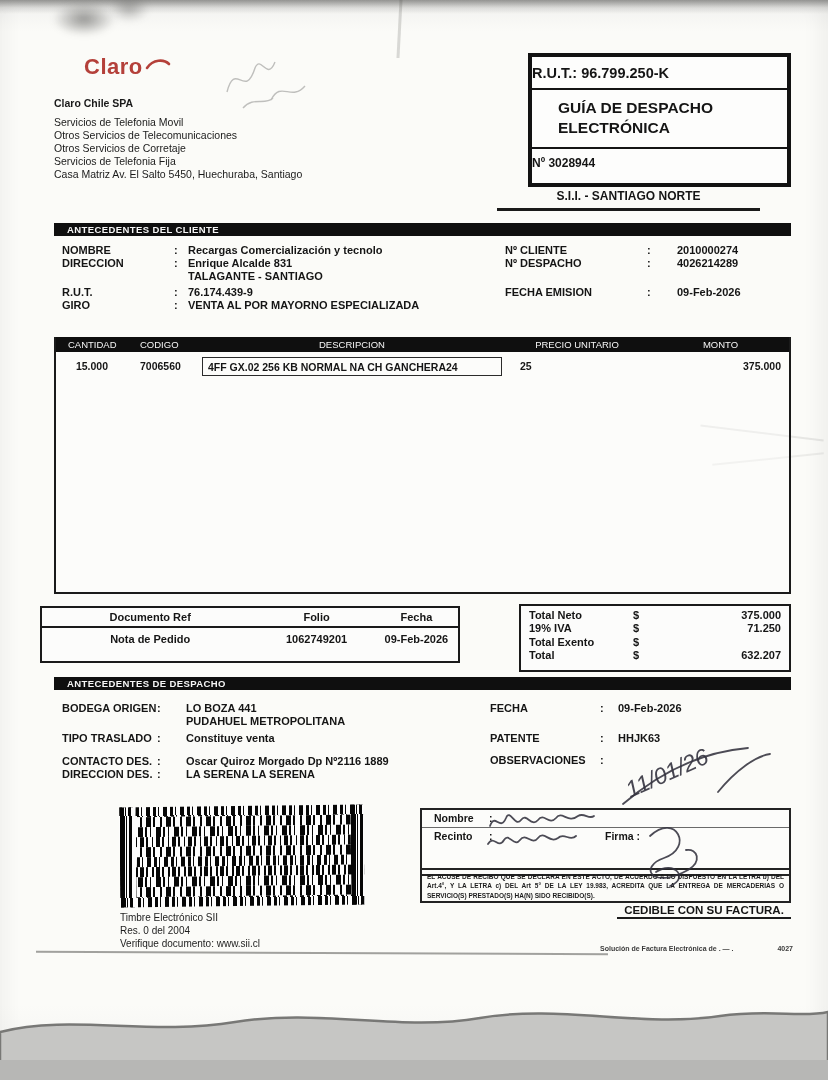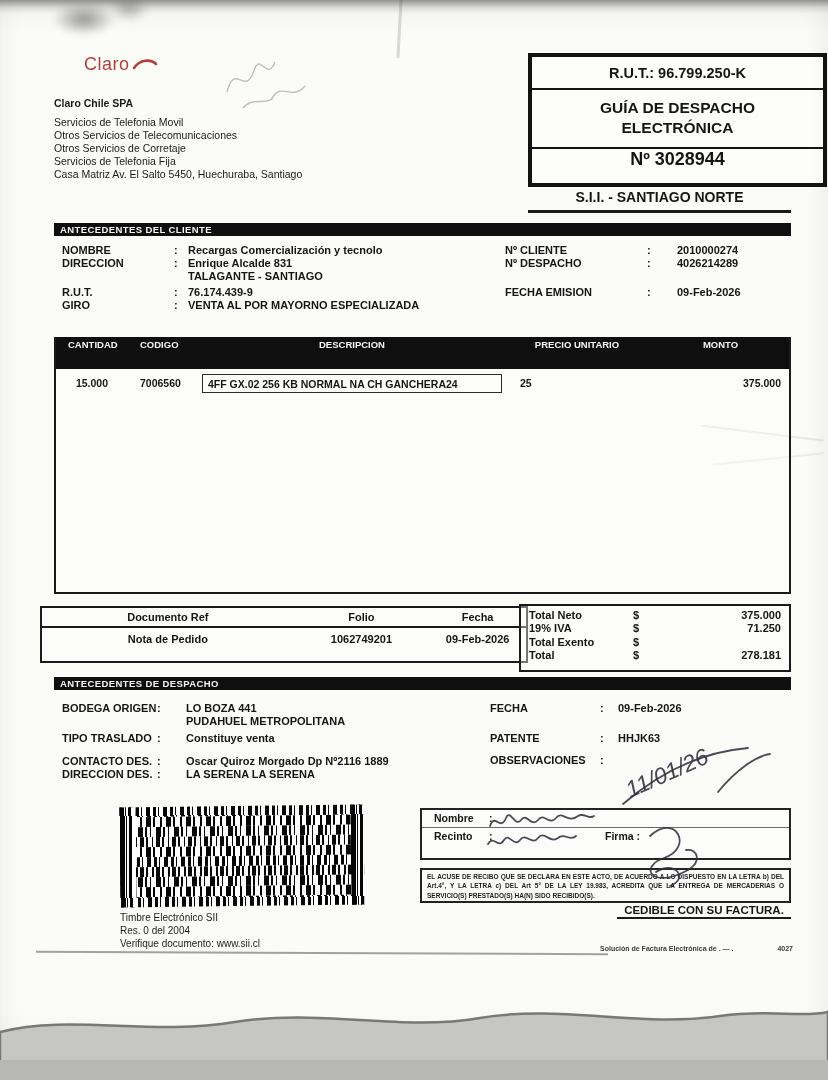--- a/index.html
+++ b/index.html
@@ -16,78 +16,78 @@
   .s2{left:108px;top:-4px;width:42px;height:26px;background:radial-gradient(ellipse at center,rgba(60,60,58,.35),rgba(60,60,58,0) 70%)}
   .crease{position:absolute;background:rgba(60,60,58,.18)}
   .c1{left:398px;top:0;width:3px;height:58px;transform:rotate(3deg)}
   .c2{left:700px;top:432px;width:124px;height:2px;transform:rotate(7deg);background:rgba(60,60,58,.10)}
   .c3{left:712px;top:458px;width:112px;height:2px;transform:rotate(-6deg);background:rgba(60,60,58,.08)}
   .pen-marks{position:absolute;left:215px;top:48px;width:110px;height:64px}
   .paper-edge-line{position:absolute;left:36px;top:952px;width:572px;height:2px;background:rgba(50,50,48,.45);transform:rotate(.25deg)}
   .bottom-svg{position:absolute;left:0;top:998px;width:828px;height:82px}
   
   .logo{position:absolute;left:84px;top:54px;display:flex;align-items:flex-start;gap:2px}
-  .logo-text{font-size:18px;font-weight:normal;color:#b4403a;letter-spacing:.5px}
+  .logo-text{font-size:22px;font-weight:bold;color:#b4403a;letter-spacing:.5px}
   .swoosh{margin-top:3px}
   .issuer{position:absolute;left:54px;top:97px;font-size:10.5px;line-height:13.1px;color:#1a1a1a}
   .issuer-name{font-weight:bold;margin-bottom:6px}
   
-  .rut-box{position:absolute;left:528px;top:53px;width:299px;height:134px;border:4px solid #121212;text-align:center;background:rgba(255,255,255,.55)}
+  .rut-box{position:absolute;left:528px;top:53px;width:263px;height:134px;border:4px solid #121212;background:rgba(255,255,255,.55)}
   .rut-box-rut{font-size:14.5px;font-weight:bold;padding:8px 0 7px}
   .rut-box-hr{height:0;border-top:2px solid #141414}
   .rut-box-title{font-size:15.5px;font-weight:bold;line-height:1.3;padding:8px 26px 9px}
-  .rut-box-number{font-size:18px;font-weight:bold;}
-  .sii{position:absolute;left:528px;top:189px;width:263px;text-align:center;font-size:14px;font-weight:bold;padding-bottom:5px;border-bottom:3px solid #1a1a1a}
-  
-  .bar{position:absolute;left:54px;width:737px;height:13px;background:#0f0f0f;color:#f6f6f6;font-size:9.5px;font-weight:bold;line-height:13px;padding-left:6px;letter-spacing:.4px}
+  .rut-box-number{font-size:12px;font-weight:bold;padding-top:7px}
+  .sii{position:absolute;left:497px;top:189px;width:263px;text-align:center;font-size:12px;font-weight:bold;padding-bottom:5px;border-bottom:3px solid #1a1a1a}
+  
+  .bar{position:absolute;left:54px;width:737px;height:13px;background:#0f0f0f;color:#f6f6f6;font-size:9.5px;font-weight:bold;line-height:13px;padding-left:13px;letter-spacing:.4px}
   .bar-client{top:223px}
   .bar-dispatch{top:677px}
   
   .field{position:absolute;display:grid;white-space:nowrap;font-size:11px;font-weight:bold}
   .cfield{grid-template-columns:112px 14px auto}
   .cfield-r{grid-template-columns:142px 16px auto}
   .cfield-r .val{padding-left:14px}
   .dfield{grid-template-columns:95px 14px auto}
   .dfield .val{padding-left:15px}
   .dfield-r{grid-template-columns:110px 14px auto}
   .dfield-r .val{padding-left:4px}
   .plain{position:absolute;font-size:11px;font-weight:bold;white-space:nowrap}
   
   .items-table{position:absolute;left:54px;top:337px;width:737px;height:257px;border:2px solid #1a1a1a;border-top:none;background:rgba(255,255,255,.35)}
   .items-head,.items-row{display:grid;grid-template-columns:84px 62px 300px 150px 137px}
-  .items-head{background:#0f0f0f;color:#f6f6f6;font-size:9.5px;font-weight:bold;height:32px;line-height:15px}
+  .items-head{background:#0f0f0f;color:#f6f6f6;font-size:9.5px;font-weight:normal;height:15px;line-height:15px}
   .th-cant{padding-left:12px}
   .th-desc,.th-pre,.th-mon{text-align:center}
   .items-row{font-size:10.5px;font-weight:bold;padding-top:5px;align-items:start}
   .td-cant{text-align:center;padding-right:12px;padding-top:3px}
   .td-cod{padding-top:3px}
   .desc-box{display:block;border:1.5px solid #2b2b2b;padding:2.5px 5px}
   .td-pre{padding-left:18px;padding-top:3px}
   .td-mon{text-align:right;padding-right:8px;padding-top:3px}
   
-  .ref-table{position:absolute;left:40px;top:606px;width:488px;height:57px;border:2px solid #1a1a1a;background:rgba(255,255,255,.4)}
+  .ref-table{position:absolute;left:40px;top:606px;width:420px;height:57px;border:2px solid #1a1a1a;background:rgba(255,255,255,.4)}
   .ref-head,.ref-row{display:grid;grid-template-columns:52% 28% 20%;font-size:11px;font-weight:bold;text-align:center}
   .ref-head{padding:3px 0;border-bottom:2px solid #1a1a1a}
   .ref-row{padding-top:5px}
   
   .totals-box{position:absolute;left:519px;top:604px;width:272px;height:68px;border:2px solid #1a1a1a;padding:3px 8px 0;background:rgba(255,255,255,.4)}
   .tot-row{display:grid;grid-template-columns:104px 56px auto;font-size:11px;font-weight:bold;line-height:13.4px}
   .tot-val{text-align:right}
   
   .barcode-wrap{position:absolute;left:120px;top:806px;width:244px;height:100px;transform:rotate(-.7deg);background:#fdfdfd}
   .bc-row{height:10px}
   .bc-a{background:repeating-linear-gradient(90deg,#060606 0 3px,#fdfdfd 3px 5px,#060606 5px 6px,#fdfdfd 6px 10px,#060606 10px 14px,#fdfdfd 14px 17px)}
   .bc-b{background:repeating-linear-gradient(90deg,#060606 0 2px,#fdfdfd 2px 6px,#060606 6px 11px,#fdfdfd 11px 13px,#060606 13px 15px,#fdfdfd 15px 20px)}
   .bc-c{background:repeating-linear-gradient(90deg,#060606 0 5px,#fdfdfd 5px 7px,#060606 7px 9px,#fdfdfd 9px 12px,#060606 12px 13px,#fdfdfd 13px 18px)}
   .bc-d{background:repeating-linear-gradient(90deg,#060606 0 1.5px,#fdfdfd 1.5px 4px,#060606 4px 8px,#fdfdfd 8px 10px,#060606 10px 12px,#fdfdfd 12px 16px)}
   .bc-start,.bc-stop{position:absolute;top:0;bottom:0;width:16px;background:repeating-linear-gradient(90deg,#060606 0 5px,#fdfdfd 5px 6px,#060606 6px 7px,#fdfdfd 7px 9px,#060606 9px 12px,#fdfdfd 12px 16px)}
   .bc-start{left:0}.bc-stop{right:0;width:13px}
   .stamp{position:absolute;left:120px;top:911px;width:244px;font-size:10px;line-height:13px;color:#1d1d1d}
   
-  .recv-box{position:absolute;left:420px;top:808px;width:371px;height:52px;border:2px solid #232323;background:rgba(255,255,255,.3)}
+  .recv-box{position:absolute;left:420px;top:808px;width:371px;height:68px;border:2px solid #232323;background:rgba(255,255,255,.3)}
   .recv-row{position:relative;height:18px;font-size:10.5px;font-weight:bold;padding-left:12px;line-height:17px}
   .recv-row.b{border-bottom:1px solid #6a6a6a}
   .recv-lbl{display:inline-block;width:52px}
   .recv-right{position:absolute;top:0;font-weight:bold}
   .legal-box{position:absolute;left:420px;top:868px;width:371px;height:35px;border:2px solid #232323;padding:2px 5px;font-size:6.5px;font-weight:bold;line-height:1.45;color:#1c1c1c;text-align:justify}
   .cedible{position:absolute;left:617px;top:904px;width:174px;text-align:center;font-size:11.5px;font-weight:bold;padding-bottom:1px;border-bottom:2.5px solid #1c1c1c}
   .footer-note{position:absolute;left:600px;top:945px;width:193px;font-size:7px;color:#3b3b3b;display:flex;justify-content:space-between;font-weight:bold}
   .ink{position:absolute;left:418px;top:740px;width:392px;height:172px;pointer-events:none}
 </style>
 </head>
@@ -216,21 +216,21 @@
       <span class="tot-val">71.250</span>
     </div>
     <div class="tot-row">
       <span>Total Exento</span>
       <span>$</span>
       <span class="tot-val"></span>
     </div>
     <div class="tot-row">
       <span>Total</span>
       <span>$</span>
-      <span class="tot-val">278.181</span>
+      <span class="tot-val">632.207</span>
     </div>
   </div>
 
   <div class="bar bar-dispatch">ANTECEDENTES DE DESPACHO</div>
 
   <div class="field dfield" style="left:62px;top:702px">
     <span class="lbl">BODEGA ORIGEN</span>
     <span>:</span>
     <span class="val">LO BOZA 441</span>
   </div>

